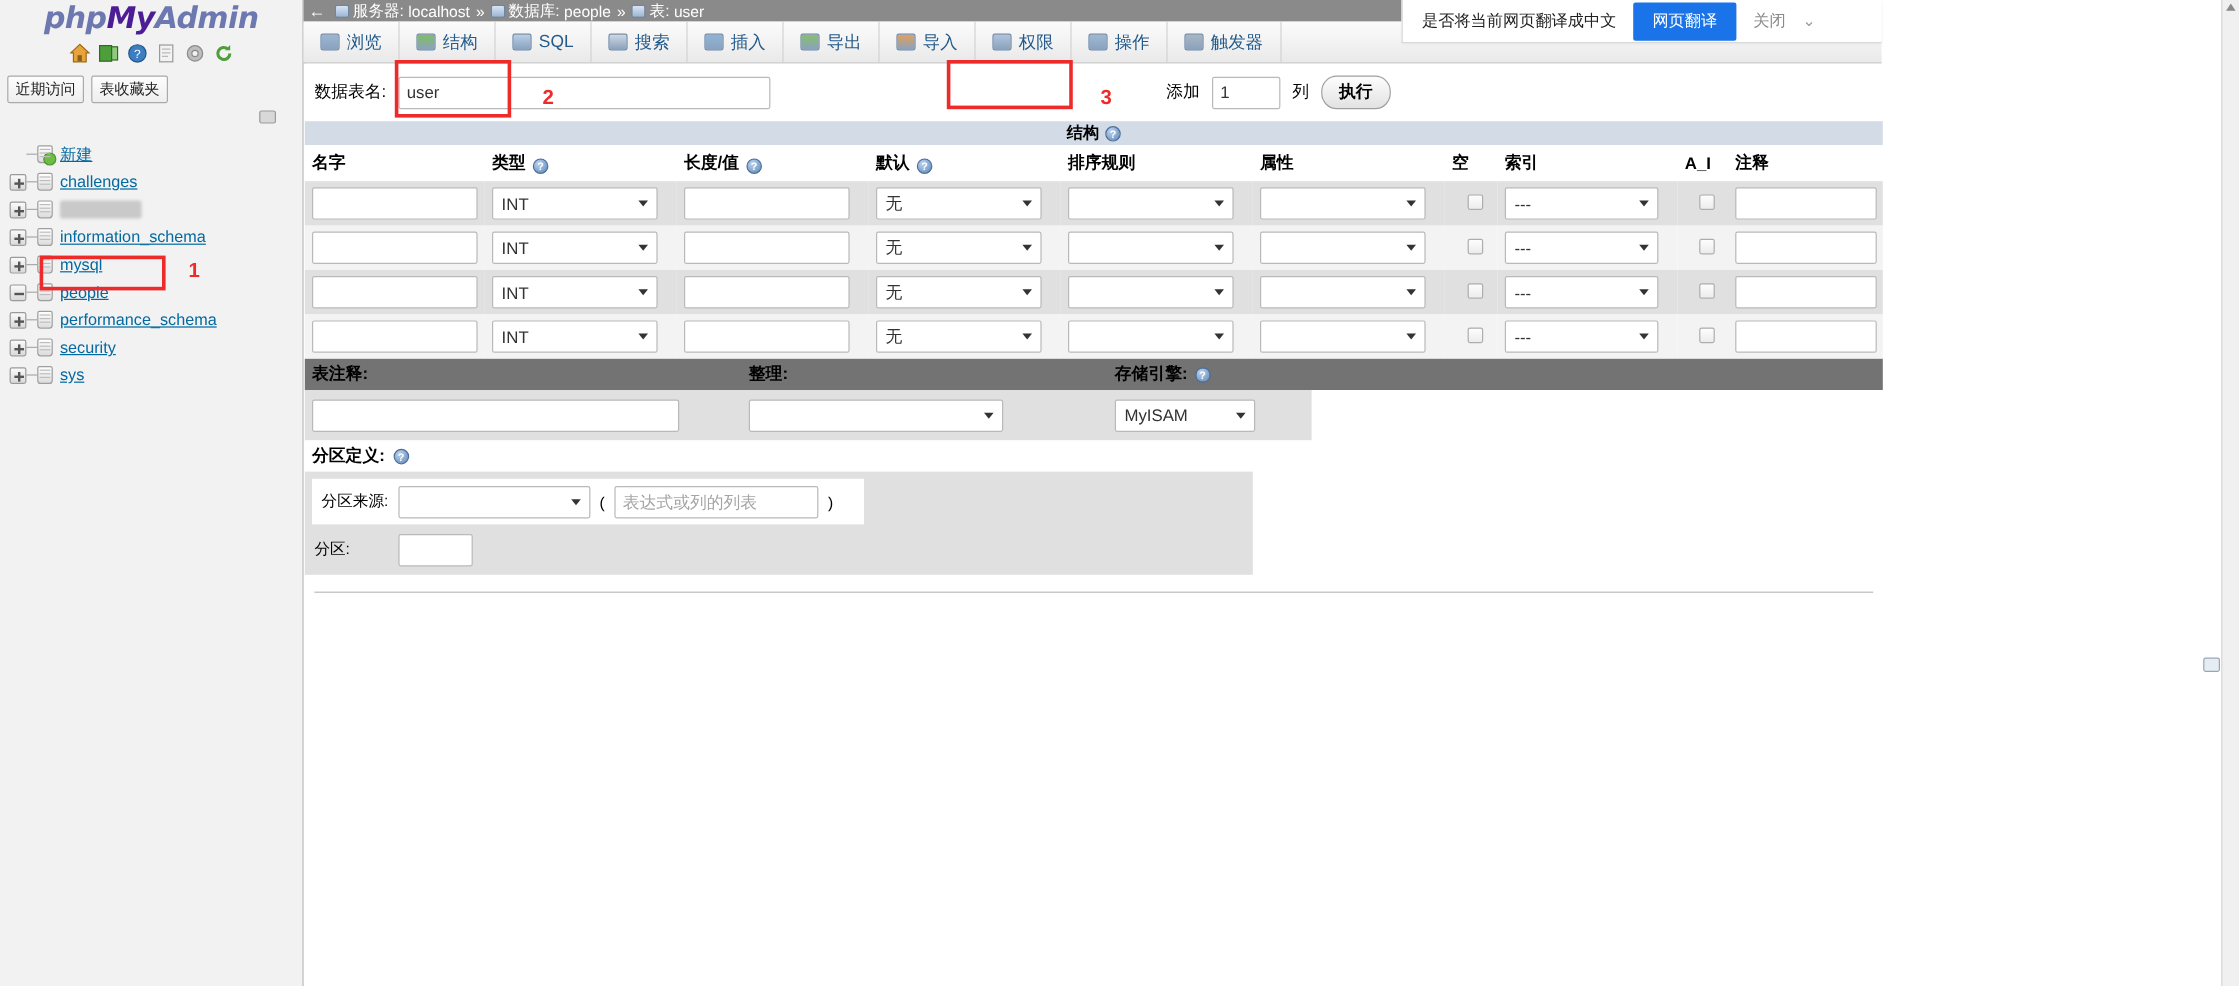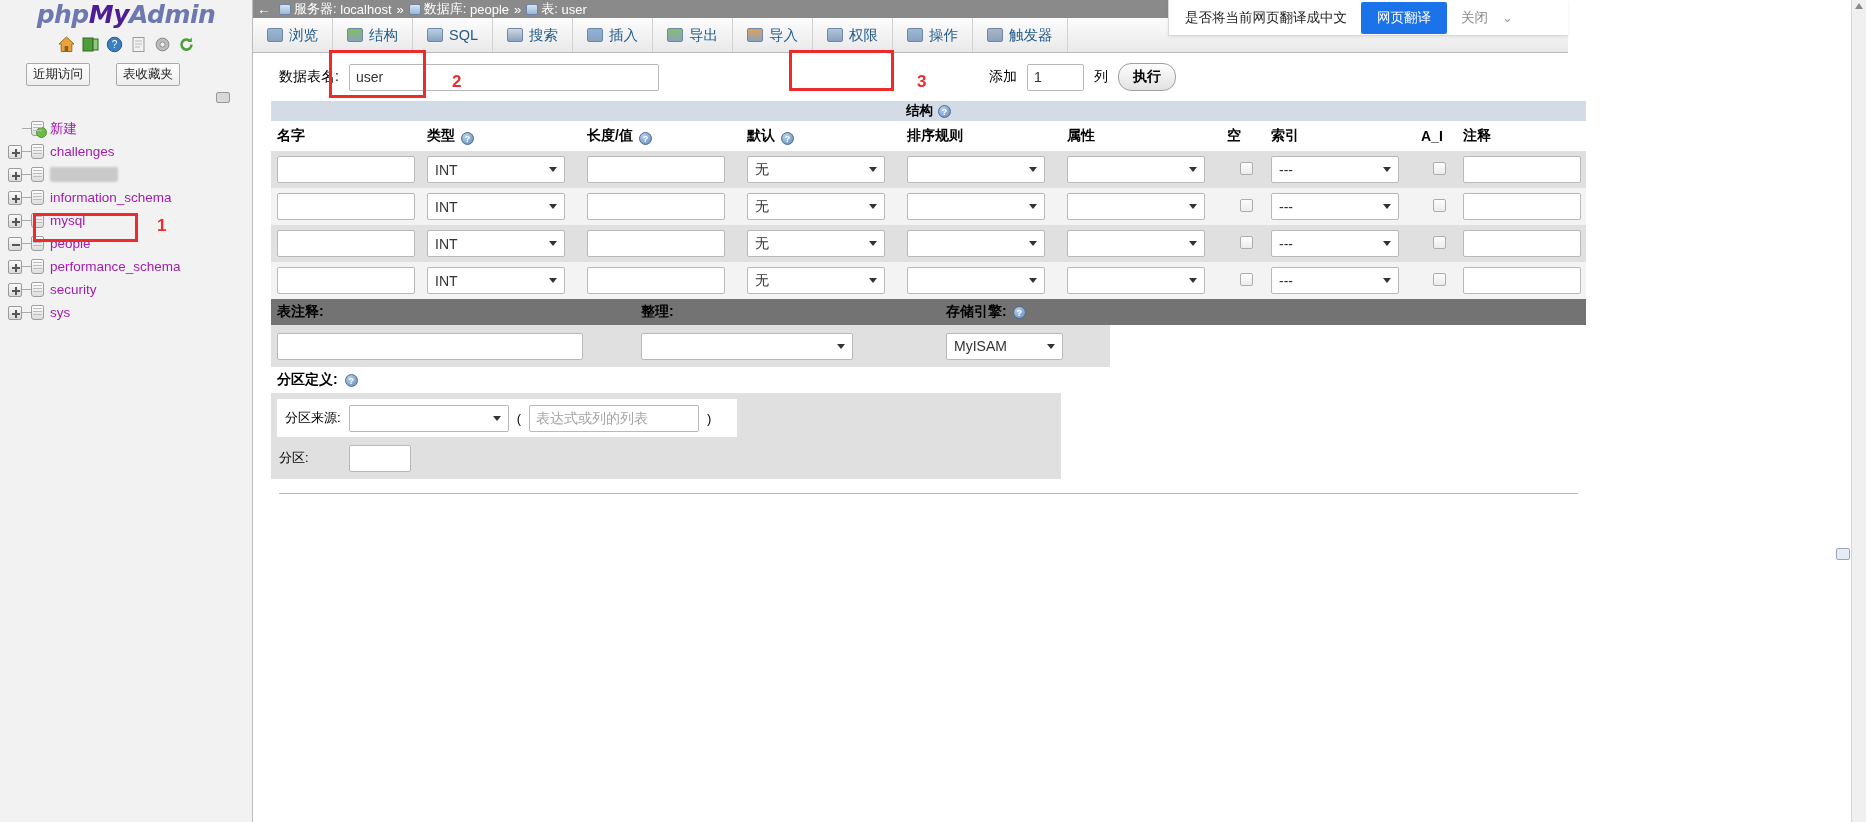--- a/index.html
+++ b/index.html
@@ -46,21 +46,20 @@
     display: flex; gap: 6px; margin: 9px 0 0 6px;
   }
   .qbtn {
     border: 1px solid #aaa;
     background: linear-gradient(#fdfdfd,#eeeeee);
     border-radius: 2px;
     padding: 2px 6px;
     font-size: 12.5px;
     color: #222;
     cursor: pointer;
-    margin-left: 20px;
   }
   .collapse-row { height: 22px; position: relative; }
   .collapse-icon {
     position: absolute; right: 22px; top: 6px;
     width: 14px; height: 11px; border: 1px solid #999; border-radius: 2px;
     background: #d8d8d8;
     cursor: pointer;
   }
 
   .db-tree { margin-top: 9px; font-size: 13.5px; }
@@ -100,21 +99,21 @@
     position: relative;
   }
   .db-icon::after{
     content:""; position:absolute; left:1px; top:2px; width:9px; height:1px; background:#bdbdbd;
     box-shadow: 0 3px 0 #bdbdbd, 0 6px 0 #bdbdbd;
   }
   .db-icon.new::before{
     content:""; position:absolute; right:-4px; bottom:-3px;
     width:9px; height:9px; border-radius:50%; background:#6dbd45; border:1px solid #4e9231;
   }
-  .tree-label { color:#a21caf; }
+  .tree-label { color:#0369a1;text-decoration:underline; }
   .tree-row.blurred .tree-label {
     background:#c9c9c9; color:transparent; border-radius:2px;
     filter: blur(1.2px); width: 68px; height: 15px; display:inline-block;
   }
 
   
   .topbar {
     position: absolute; left: 253px; top: 0;
     width: 915px; height: 18px;
     background: #8a8a8a;
@@ -179,21 +178,21 @@
     position:absolute; right:0; top:0; width:15px; height:822px;
     background:#f0f0f0; border-left:1px solid #d6d6d6; z-index:45;
   }
   .scroll-corner .arrow-up {
     position:absolute; left:3px; top:3px;
     width:0;height:0;border-left:4px solid transparent;border-right:4px solid transparent;
     border-bottom:6px solid #8a8a8a;
   }
 
   
-  .content { position: absolute; left: 271px; top: 53px; width: 1315px; }
+  .content { position: absolute; left: 254px; top: 53px; width: 1315px; }
 
   .namerow {
     display:flex; align-items:center; gap:10px;
     height: 48px; padding: 0 0 0 8px;
     background:#fff;
   }
   .namerow .lbl { font-size: 14px; }
   .inp {
     border: 1px solid #b9b9b9; background:#fff; height: 27px;
     padding: 0 6px; font-size: 14px; font-family:"Liberation Sans", sans-serif;

